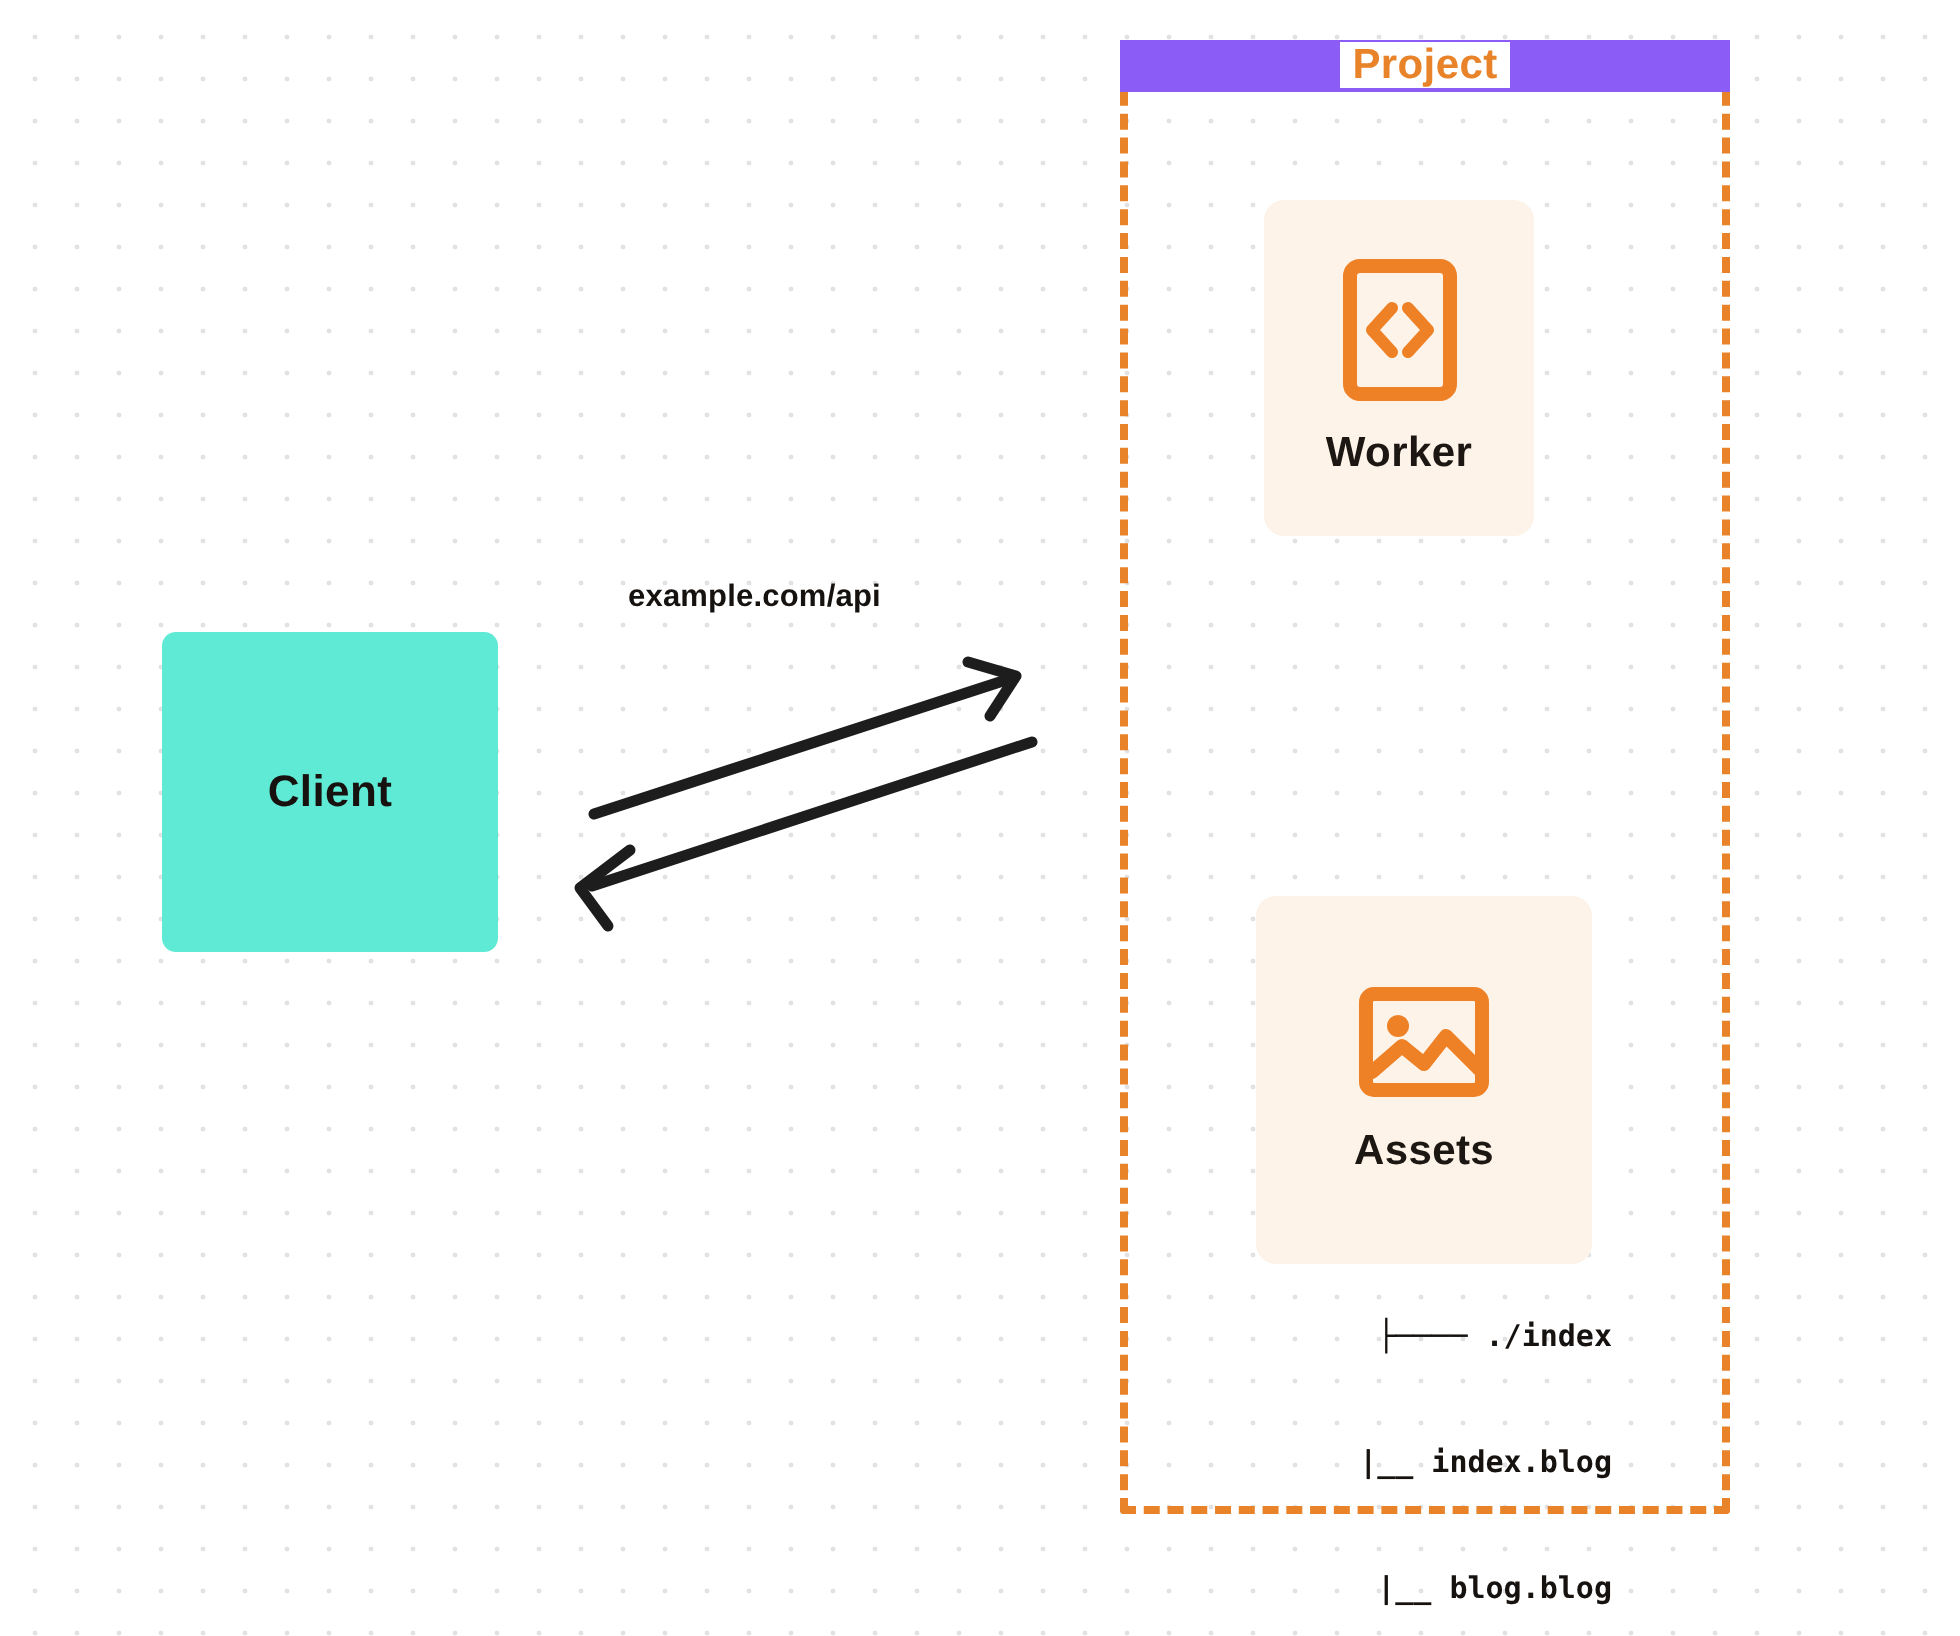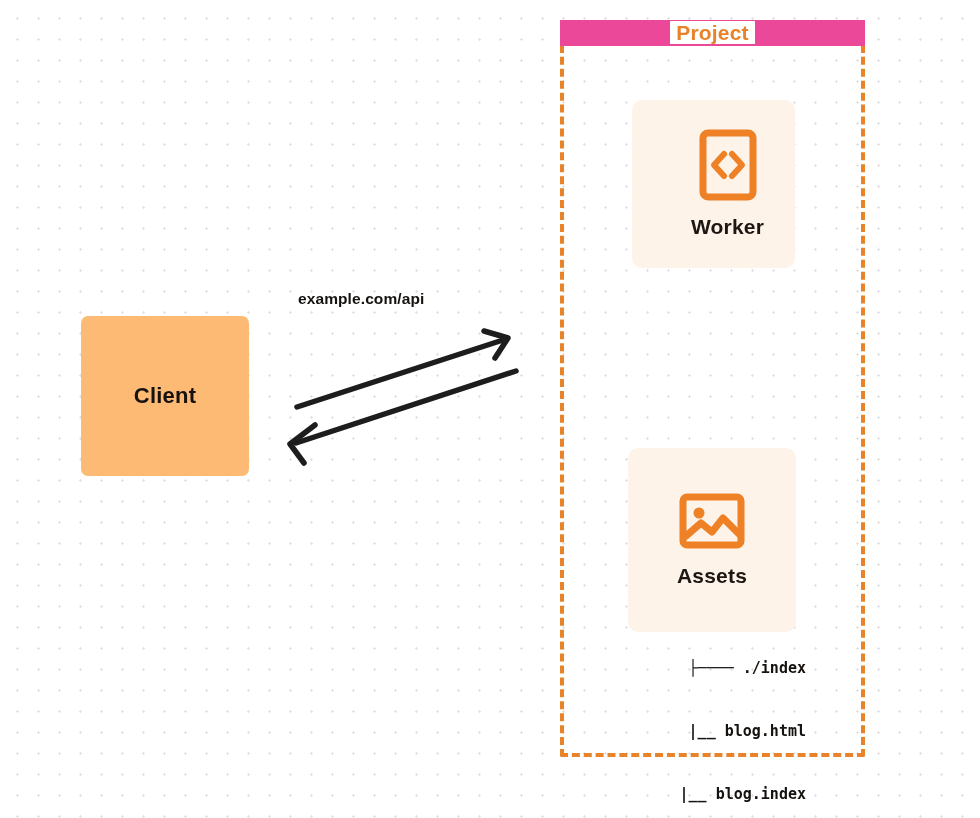--- a/index.html
+++ b/index.html
@@ -23,21 +23,21 @@
     inset: 0;
   }
 
   
   .client-box {
     position: absolute;
     left: 81px;
     top: 316px;
     width: 168px;
     height: 160px;
-    background: #fdba74;
+    background: #5eead4;
     border-radius: 7px;
     display: flex;
     align-items: center;
     justify-content: center;
   }
   .client-label {
     font-size: 22px;
     font-weight: bold;
     color: #17120f;
     letter-spacing: 0.2px;
@@ -47,21 +47,21 @@
   .arrows {
     position: absolute;
     left: 0;
     top: 0;
     width: 980px;
     height: 818px;
     pointer-events: none;
   }
   .arrow-label {
     position: absolute;
-    left: 298px;
+    left: 314px;
     top: 290px;
     font-size: 15.5px;
     font-weight: bold;
     color: #16120f;
     letter-spacing: 0.1px;
     white-space: nowrap;
   }
 
   
   .project-box {
@@ -77,21 +77,21 @@
   .project-title {
     position: absolute;
     left: 560px;
     top: 20px;
     width: 305px;
     text-align: center;
     font-size: 21px;
     font-weight: bold;
     color: #e8832a;
     letter-spacing: 0.2px;
-    background: #ec4899;
+    background: #8b5cf6;
     padding: 0 0 0 0;
     line-height: 26px;
   }
   .project-title span {
     background: #ffffff;
     padding: 0 6px;
   }
 
   
   .card {
@@ -101,21 +101,20 @@
     display: flex;
     flex-direction: column;
     align-items: center;
     justify-content: center;
   }
   .card-worker {
     left: 632px;
     top: 100px;
     width: 135px;
     height: 168px;
-    padding-left: 28px;
   }
   .card-assets {
     left: 628px;
     top: 448px;
     width: 168px;
     height: 184px;
   }
   .card-icon {
     display: block;
     margin-bottom: 14px;
@@ -188,18 +187,18 @@
     <svg class="card-icon" width="66" height="58" viewBox="0 0 66 58">
       <rect x="4" y="5" width="58" height="48" rx="4" ry="4" fill="none" stroke="#ee8026" stroke-width="7"></rect>
       <circle cx="20" cy="21" r="5.5" fill="#ee8026"></circle>
       <polyline points="7,44 22,31 33,40 44,26 61,43" fill="none" stroke="#ee8026" stroke-width="7" stroke-linecap="round" stroke-linejoin="round"></polyline>
     </svg>
     <div class="card-label">Assets</div>
   </div>
 
   <div class="file-tree">
     <span class="tree-row root">├──── ./index</span>
-    <span class="tree-row">|__ blog.html</span>
-    <span class="tree-row">|__ blog.index</span>
+    <span class="tree-row">|__ index.blog</span>
+    <span class="tree-row">|__ blog.blog</span>
     
   </div>
 
 </div>
 
 </body></html>

